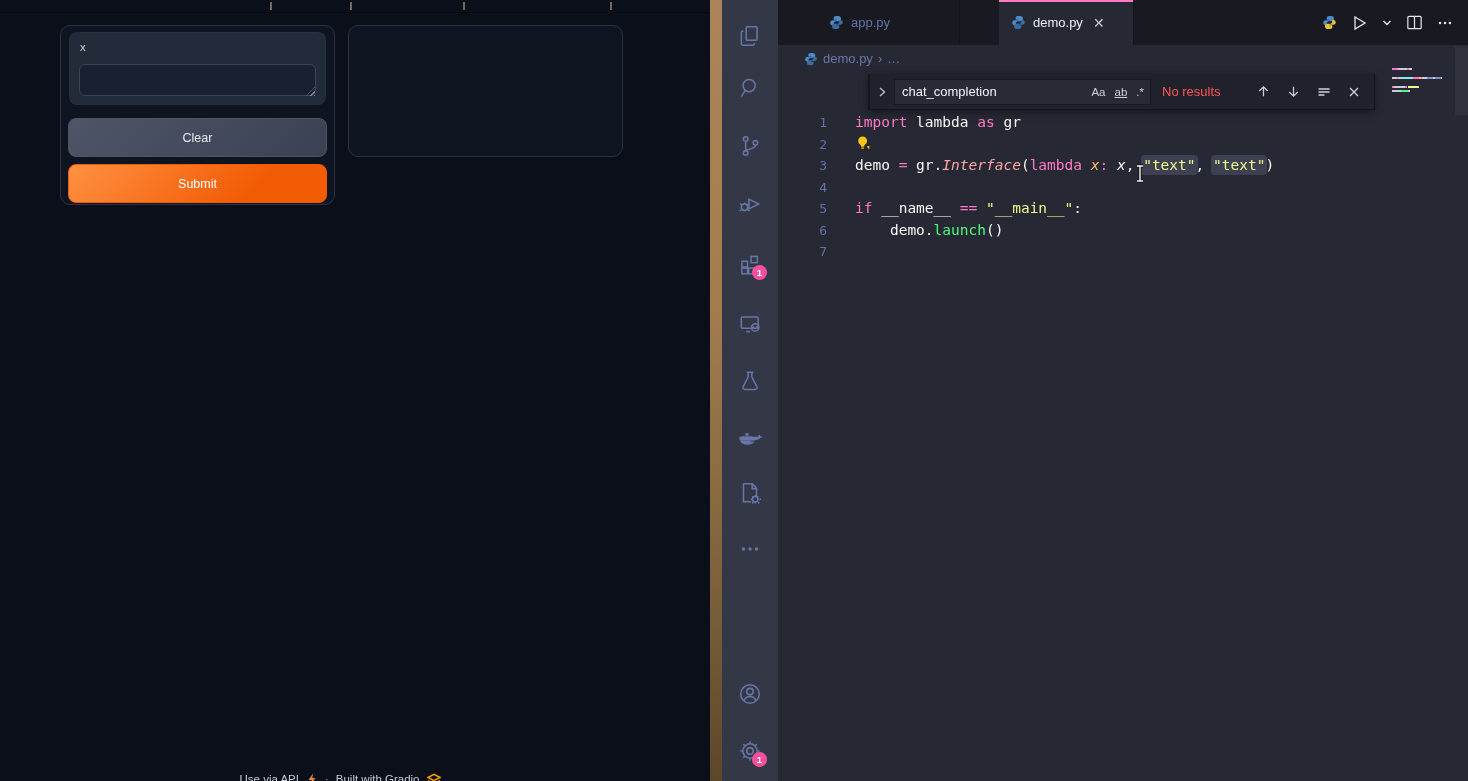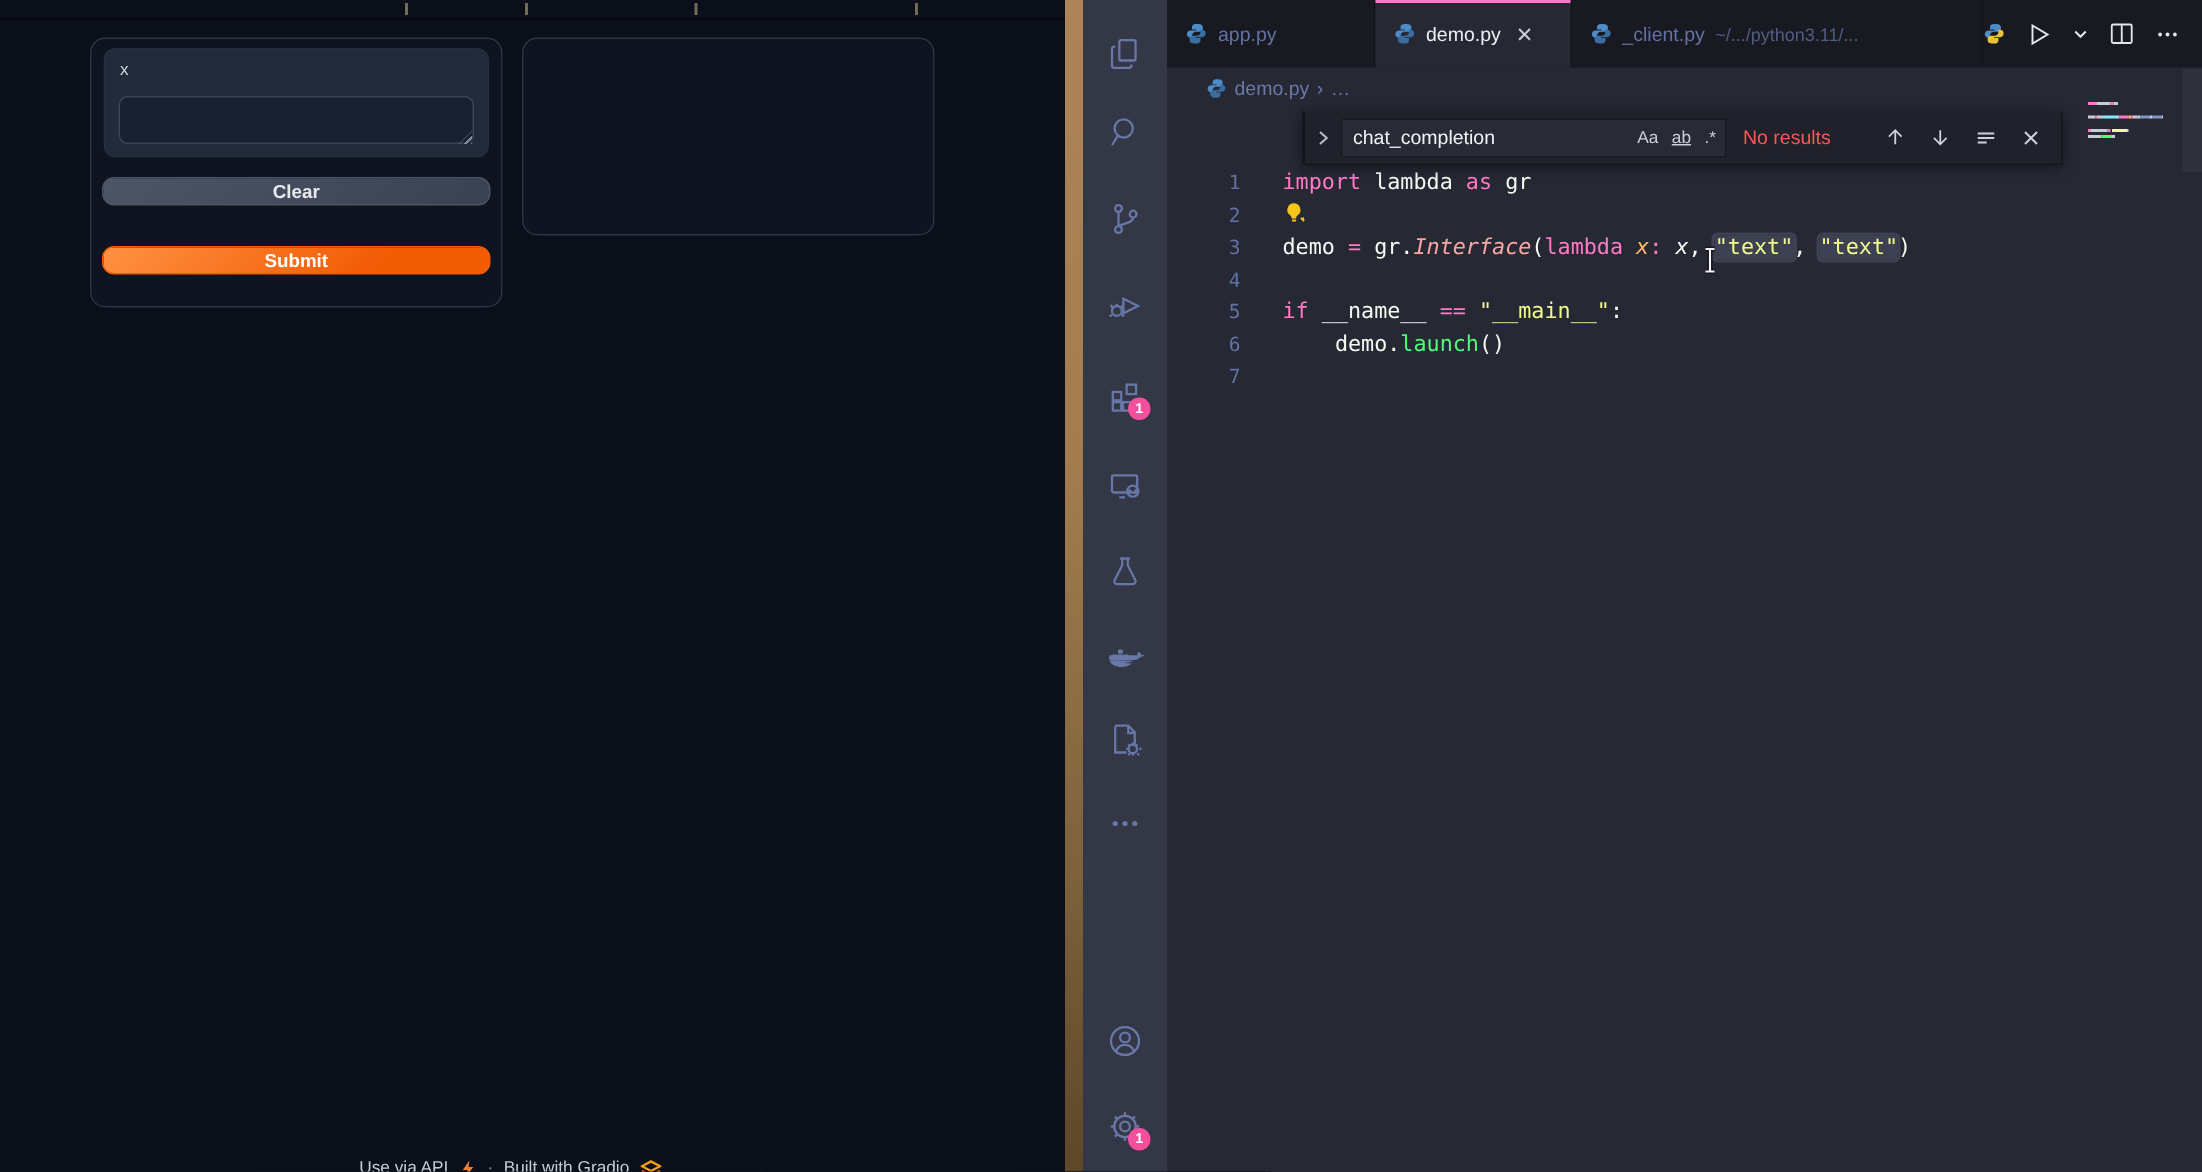--- a/index.html
+++ b/index.html
@@ -25,23 +25,23 @@
   .gr-block { position:absolute; left:8px; right:8px; top:6px; height:73px;
     background:#212b3a; border:1px solid #34405333; border-radius:8px; }
   .gr-label { position:absolute; left:10px; top:8px; font-size:11.5px; color:#cfd3da; }
   .gr-textarea { position:absolute; left:9px; right:9px; top:31px; height:32px;
     background:#182130; border:1px solid #3a4557; border-radius:6px; resize:none;
     color:#e5e7eb; font-family:"Liberation Sans",sans-serif; font-size:12px; padding:4px 6px; outline:none; }
   .resize-handle { position:absolute; right:10px; top:54px; width:9px; height:9px;
     background:repeating-linear-gradient(135deg, rgba(0,0,0,0) 0 2px, #7e8899 2px 3.3px);
     clip-path:polygon(100% 0, 100% 100%, 0 100%); }
 
-  .gr-btn { position:absolute; left:7px; right:7px; height:19px; border-radius:8px;
+  .gr-btn { position:absolute; left:7px; right:7px; height:39px; border-radius:8px;
     display:flex; align-items:center; justify-content:center;
-    font-size:12.5px; font-weight:bold; cursor:pointer; }
+    font-size:12.5px; font-weight:normal; cursor:pointer; }
   .gr-btn.secondary { top:92px; background:linear-gradient(135deg,#4d5566 0%,#3a4152 100%);
     border:1px solid #4b5563; color:#e8eaee; }
   .gr-btn.primary { top:138px; background:linear-gradient(135deg,#ff9142 0%,#f25c05 70%);
     border:1px solid #f25c05; color:#fff; }
 
   .gr-footer { position:absolute; left:0; bottom:-4px; width:680px; display:flex;
     justify-content:center; align-items:center; gap:7px; color:#c6ccd6; font-size:11.5px; }
   .gr-footer .sep { color:#8b93a1; }
   .ic-inline { display:inline-block; vertical-align:middle; }
 
@@ -57,21 +57,21 @@
   .ab-icon svg { width:26px; height:26px; display:block; }
   .badge { position:absolute; right:-4px; bottom:-3px; width:15px; height:15px; border-radius:50%;
     background:#f64f9e; color:#fff; font-size:9.5px; font-weight:bold;
     display:flex; align-items:center; justify-content:center; }
 
   .editor-group { position:absolute; left:56px; top:0; right:0; height:781px; }
 
   .tabbar { position:absolute; left:0; top:0; right:0; height:45px; background:#191a21;
     display:flex; align-items:stretch; }
   .tab { display:flex; align-items:center; padding:0 12px; font-size:13px; color:#6272a4;
-    border-right:1px solid #14151c; cursor:pointer; position:relative; white-space:nowrap; }
+    border-right:1px solid #14151c; cursor:pointer; position:relative; white-space:nowrap;margin-left:39px; }
   .tab .pyicon { margin-right:7px; }
   .tab.active { background:#262834; color:#edeff5; }
   .tab.active::before { content:""; position:absolute; left:0; top:0; right:0; height:2px; background:#ff79c6; }
   .tab .desc { margin-left:7px; font-size:12px; opacity:.75; }
   .tab .close { margin-left:10px; color:#c8cad4; font-size:14px; }
   .tab-actions { margin-left:auto; display:flex; align-items:center; gap:12px; padding-right:14px; color:#d2d4dc; }
   .tab-actions svg { display:block; }
 
   .breadcrumbs { position:absolute; left:0; top:45px; right:0; height:27px; display:flex;
     align-items:center; padding-left:26px; gap:5px; font-size:13px; color:#6b78a8; cursor:pointer; }
@@ -263,28 +263,20 @@
           <span>app.py</span>
         </div>
         <div class="tab active" style="width:135px">
           <svg class="pyicon" width="15" height="15" viewBox="0 0 16 16">
               <path fill="#4e8cc9" d="M7.9 1C6.1 1 5 1.8 5 3.2V5h3.1v.6H3.9C2.4 5.6 1.3 6.7 1.3 8.2s1 2.6 2.5 2.6h1.3V9.1c0-1.4 1.2-2.5 2.7-2.5h2.9c1.1 0 2-.9 2-2V3.2C12.7 1.9 11.2 1 9.7 1z"></path>
               <path fill="#3a6da2" d="M8.1 15c1.8 0 2.9-.8 2.9-2.2V11H7.9v-.6h4.2c1.5 0 2.6-1.1 2.6-2.6s-1-2.6-2.5-2.6h-1.3v1.7c0 1.4-1.2 2.5-2.7 2.5H5.3c-1.1 0-2 .9-2 2v1.4C3.3 14.1 4.8 15 6.3 15z"></path>
             </svg>
           <span>demo.py</span>
           <span class="close">✕</span>
         </div>
-        <div class="tab" style="width:284px">
-          <svg class="pyicon" width="15" height="15" viewBox="0 0 16 16">
-              <path fill="#4e8cc9" d="M7.9 1C6.1 1 5 1.8 5 3.2V5h3.1v.6H3.9C2.4 5.6 1.3 6.7 1.3 8.2s1 2.6 2.5 2.6h1.3V9.1c0-1.4 1.2-2.5 2.7-2.5h2.9c1.1 0 2-.9 2-2V3.2C12.7 1.9 11.2 1 9.7 1z"></path>
-              <path fill="#3a6da2" d="M8.1 15c1.8 0 2.9-.8 2.9-2.2V11H7.9v-.6h4.2c1.5 0 2.6-1.1 2.6-2.6s-1-2.6-2.5-2.6h-1.3v1.7c0 1.4-1.2 2.5-2.7 2.5H5.3c-1.1 0-2 .9-2 2v1.4C3.3 14.1 4.8 15 6.3 15z"></path>
-            </svg>
-          <span>_client.py</span>
-          <span class="desc">~/.../python3.11/...</span>
-        </div>
         <div class="tab-actions">
           <svg width="15" height="15" viewBox="0 0 16 16">
               <path fill="#4e8cc9" d="M7.9 1C6.1 1 5 1.8 5 3.2V5h3.1v.6H3.9C2.4 5.6 1.3 6.7 1.3 8.2s1 2.6 2.5 2.6h1.3V9.1c0-1.4 1.2-2.5 2.7-2.5h2.9c1.1 0 2-.9 2-2V3.2C12.7 1.9 11.2 1 9.7 1z"></path>
               <path fill="#e8c23a" d="M8.1 15c1.8 0 2.9-.8 2.9-2.2V11H7.9v-.6h4.2c1.5 0 2.6-1.1 2.6-2.6s-1-2.6-2.5-2.6h-1.3v1.7c0 1.4-1.2 2.5-2.7 2.5H5.3c-1.1 0-2 .9-2 2v1.4C3.3 14.1 4.8 15 6.3 15z"></path>
             </svg>
           <svg width="20" height="20" viewBox="0 0 20 20" fill="none" stroke="#e4e6ec" stroke-width="1.3">
               <path d="M6 4 16 10 6 16z"></path>
             </svg>
           <svg width="12" height="12" viewBox="0 0 12 12" fill="none" stroke="#e4e6ec" stroke-width="1.4">
               <path d="M2.5 4 6 7.5 9.5 4"></path>

